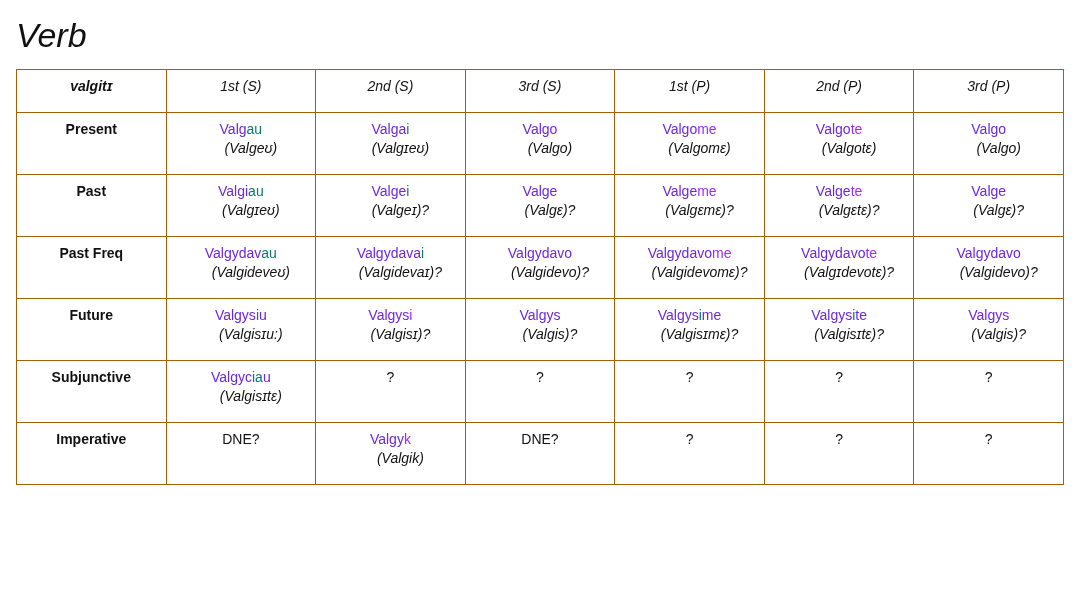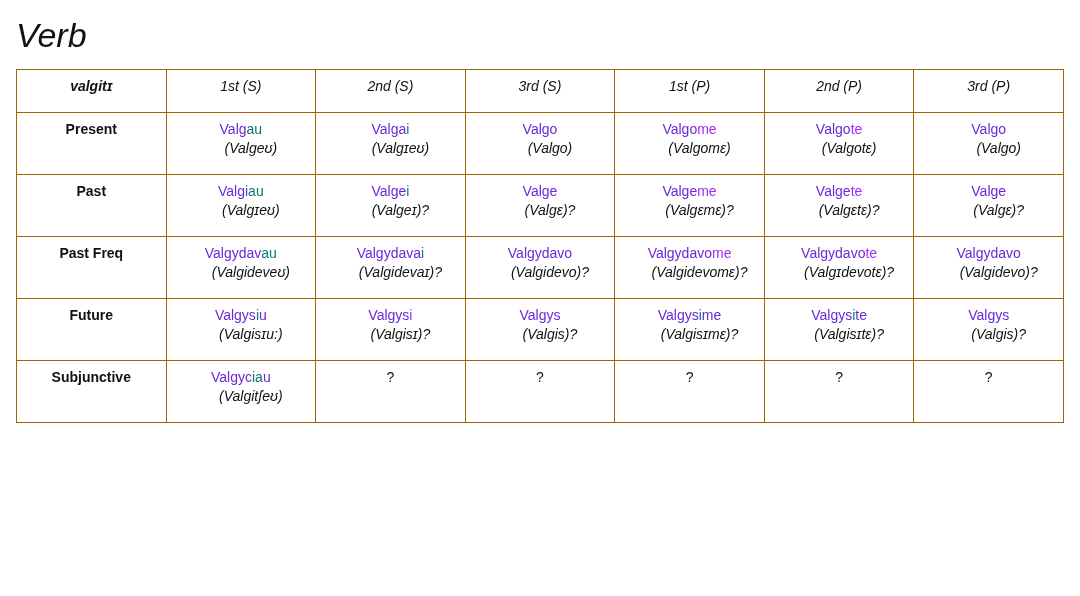--- a/index.html
+++ b/index.html
@@ -102,21 +102,30 @@
         <th class="row">Future</th>
         <td><span class="stem">Valgys</span><span class="cyan">i</span><span class="stem">u</span><span class="ipa">(Valgisɪu:)</span></td>
         <td><span class="stem">Valgys</span><span class="purple">i</span><span class="ipa">(Valgisɪ)?</span></td>
         <td><span class="stem">Valgys</span><span class="ipa">(Valgis)?</span></td>
         <td><span class="stem">Valgys</span><span class="cyan">i</span><span class="stem">me</span><span class="ipa">(Valgisɪmɛ)?</span></td>
         <td><span class="stem">Valgys</span><span class="cyan">i</span><span class="stem">te</span><span class="ipa">(Valgisɪtɛ)?</span></td>
         <td><span class="stem">Valgys</span><span class="ipa">(Valgis)?</span></td>
       </tr>
       <tr>
         <th class="row">Subjunctive</th>
-        <td><span class="stem">Valgyc</span><span class="cyan">ia</span><span class="stem">u</span><span class="ipa">(Valgitʃeʊ)</span></td>
+        <td><span class="stem">Valgyc</span><span class="cyan">ia</span><span class="stem">u</span><span class="ipa">(Valgisɪtɛ)</span></td>
         <td>?</td>
         <td>?</td>
+        <td>?</td>
+        <td>?</td>
+        <td>?</td>
+      </tr>
+      <tr>
+        <th class="row">Imperative</th>
+        <td>DNE?</td>
+        <td><span class="stem">Valgy</span><span class="purple">k</span><span class="ipa">(Valgik)</span></td>
+        <td>DNE?</td>
         <td>?</td>
         <td>?</td>
         <td>?</td>
       </tr>
     </tbody>
 </table>
 
 </body></html>

